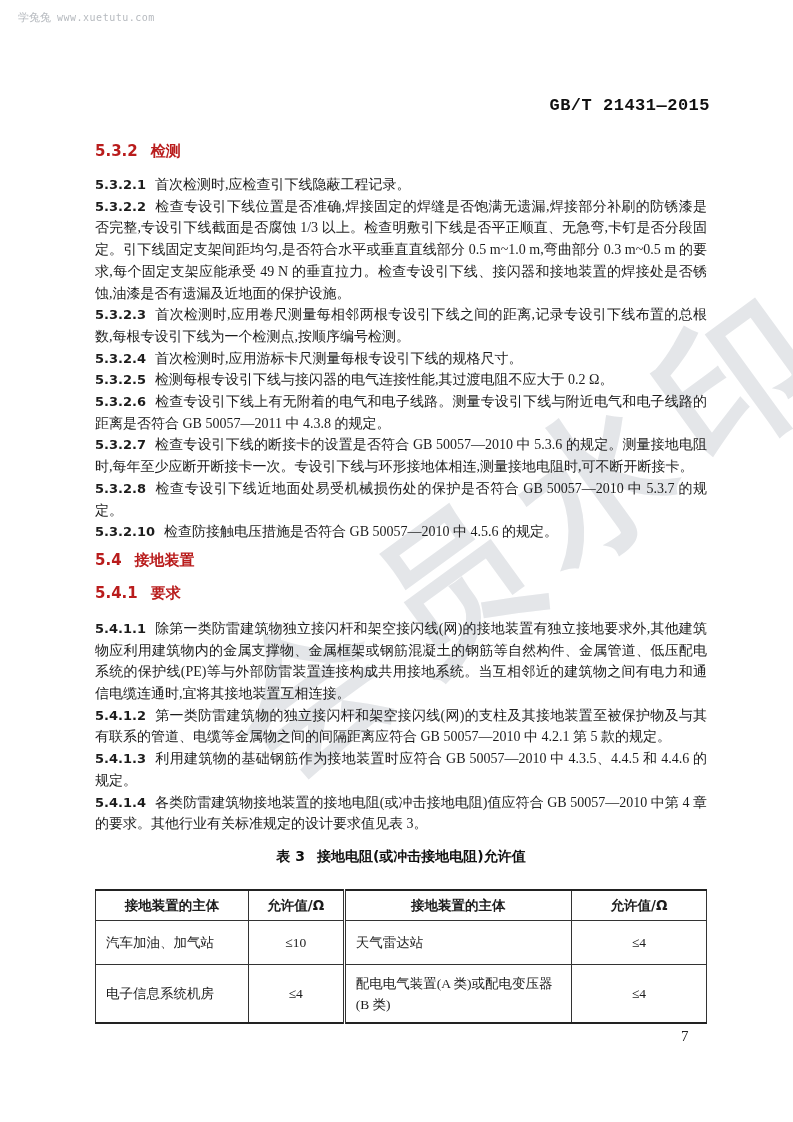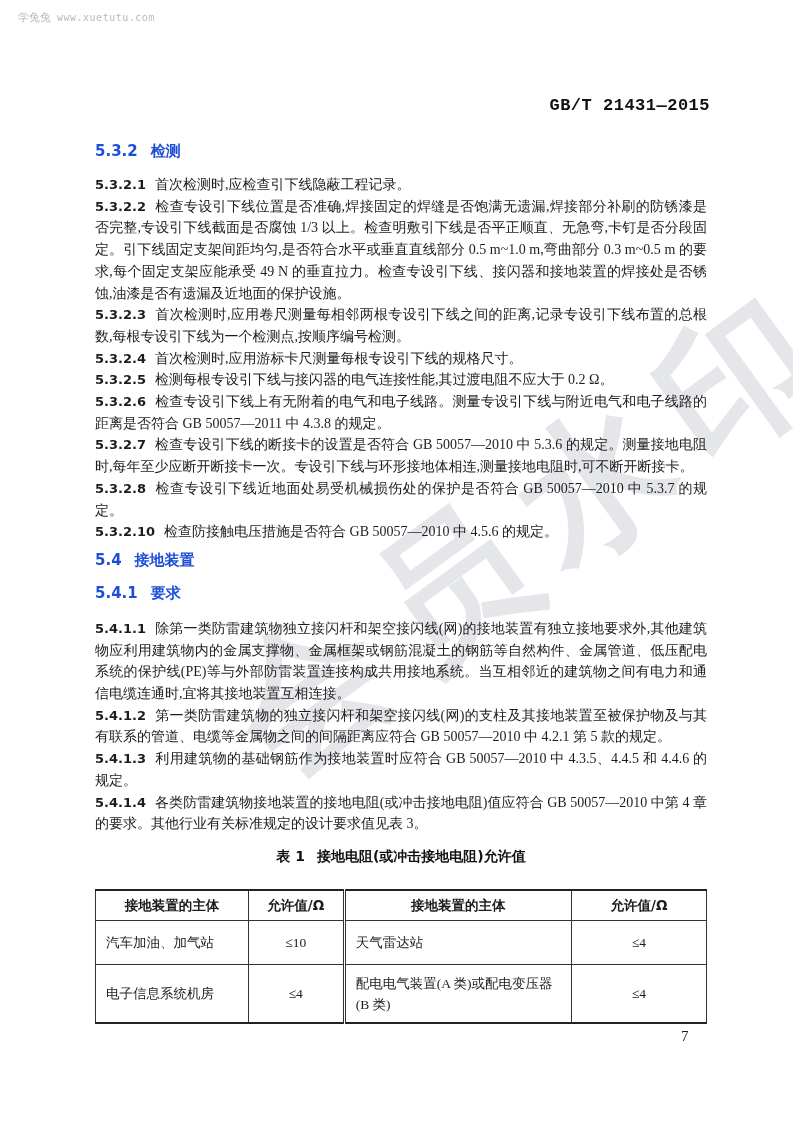--- a/index.html
+++ b/index.html
@@ -34,21 +34,21 @@
   
   .std-no{
     position:absolute;top:96px;right:83px;z-index:1;
     font-family:Liberation Mono, monospace;
     font-weight:bold;font-size:17px;letter-spacing:.5px;color:#111;
   }
   
   .content{position:absolute;left:95px;top:140px;width:612px;z-index:1;}
   .h{
     font-family:"DejaVu Sans","Liberation Sans",sans-serif;
-    font-weight:bold;font-size:15px;color:#1d4ed8;
+    font-weight:bold;font-size:15px;color:#b91c1c;
   }
   .hn{margin-right:13px;}
   .hA{margin:2px 0 13px;}
   .h54{margin:8px 0 10px;}
   .h541{margin:14px 0 15px;}
   .clause{margin:0;font-size:14px;line-height:21.7px;text-align:justify;}
   .cnum{
     font-family:"DejaVu Sans","Liberation Sans",sans-serif;
     font-weight:bold;font-size:13px;margin-right:9px;white-space:nowrap;
   }
@@ -109,21 +109,21 @@
 
     <h2 class="h h54"><span class="hn">5.4</span><span>接地装置</span></h2>
 
     <h2 class="h h541"><span class="hn">5.4.1</span><span>要求</span></h2>
 
     <p class="clause"><span class="cnum">5.4.1.1</span><span>除第一类防雷建筑物独立接闪杆和架空接闪线(网)的接地装置有独立接地要求外,其他建筑物应利用建筑物内的金属支撑物、金属框架或钢筋混凝土的钢筋等自然构件、金属管道、低压配电系统的保护线(PE)等与外部防雷装置连接构成共用接地系统。当互相邻近的建筑物之间有电力和通信电缆连通时,宜将其接地装置互相连接。</span></p>
     <p class="clause"><span class="cnum">5.4.1.2</span><span>第一类防雷建筑物的独立接闪杆和架空接闪线(网)的支柱及其接地装置至被保护物及与其有联系的管道、电缆等金属物之间的间隔距离应符合 GB 50057—2010 中 4.2.1 第 5 款的规定。</span></p>
     <p class="clause"><span class="cnum">5.4.1.3</span><span>利用建筑物的基础钢筋作为接地装置时应符合 GB 50057—2010 中 4.3.5、4.4.5 和 4.4.6 的规定。</span></p>
     <p class="clause"><span class="cnum">5.4.1.4</span><span>各类防雷建筑物接地装置的接地电阻(或冲击接地电阻)值应符合 GB 50057—2010 中第 4 章的要求。其他行业有关标准规定的设计要求值见表 3。</span></p>
 
-    <p class="tbl-caption"><span>表 1</span><span class="cap-t">接地电阻(或冲击接地电阻)允许值</span></p>
+    <p class="tbl-caption"><span>表 3</span><span class="cap-t">接地电阻(或冲击接地电阻)允许值</span></p>
 
     <table class="t3">
       <colgroup>
         <col style="width:25%">
         <col style="width:15.7%">
         <col style="width:37.2%">
         <col style="width:22.1%">
       </colgroup>
       <thead>
         <tr>

